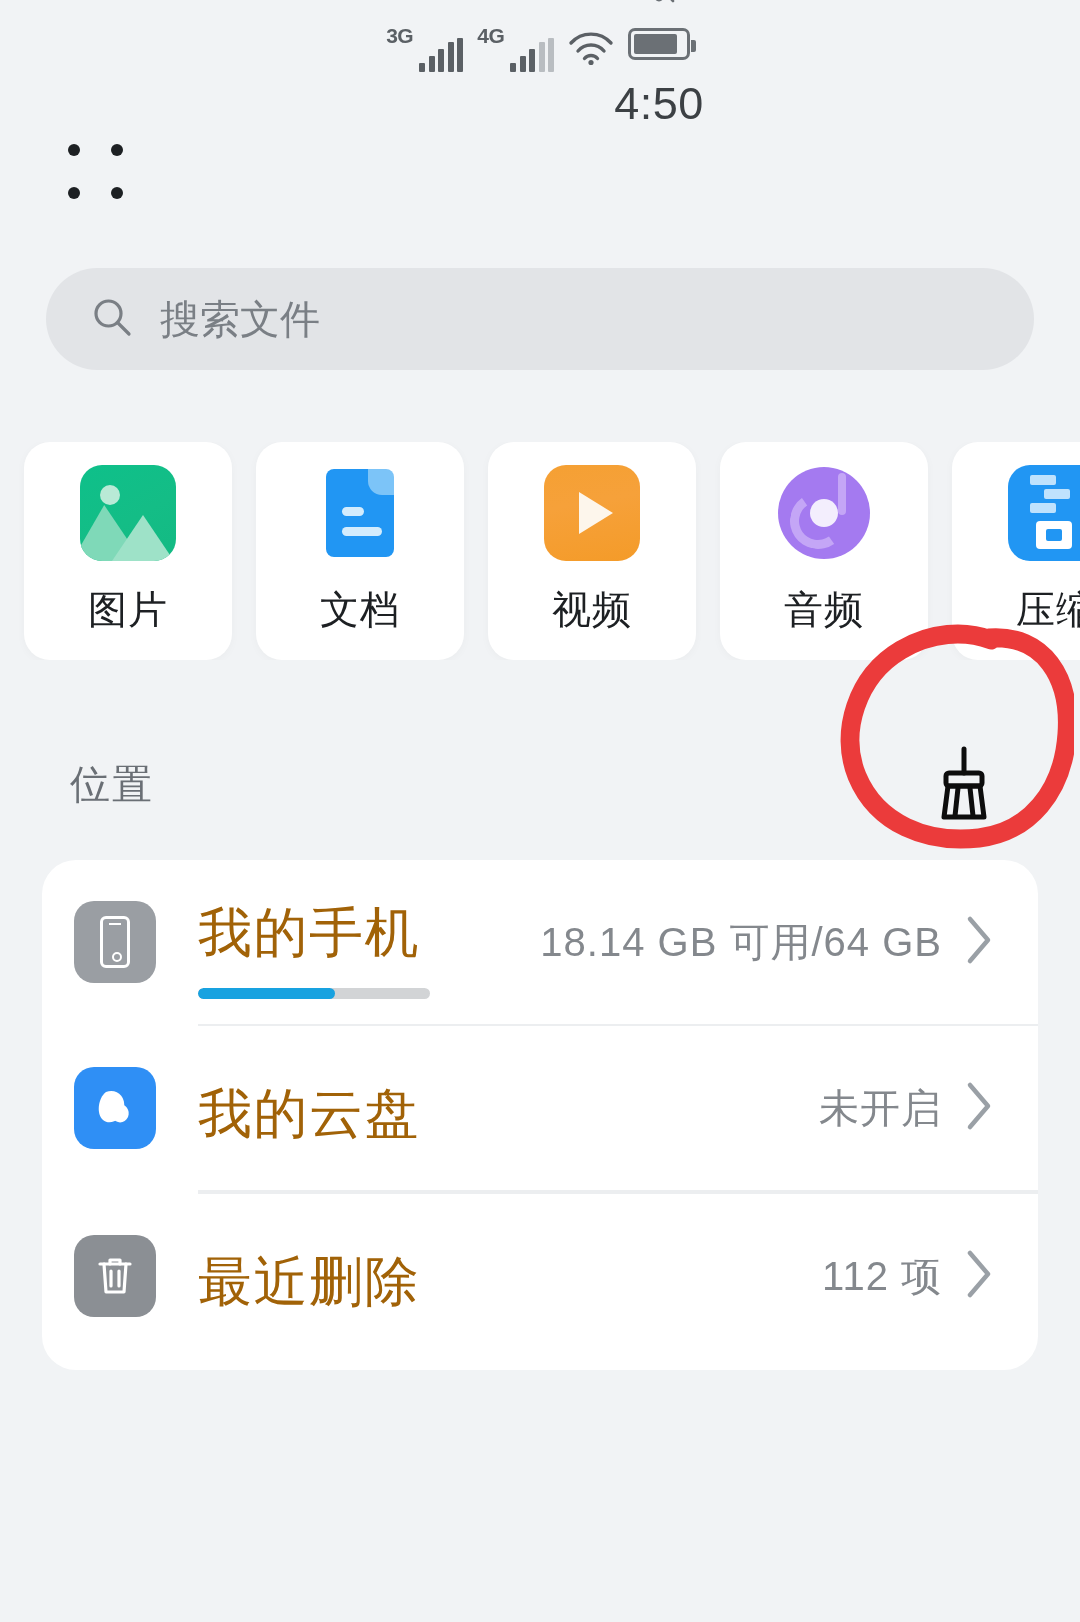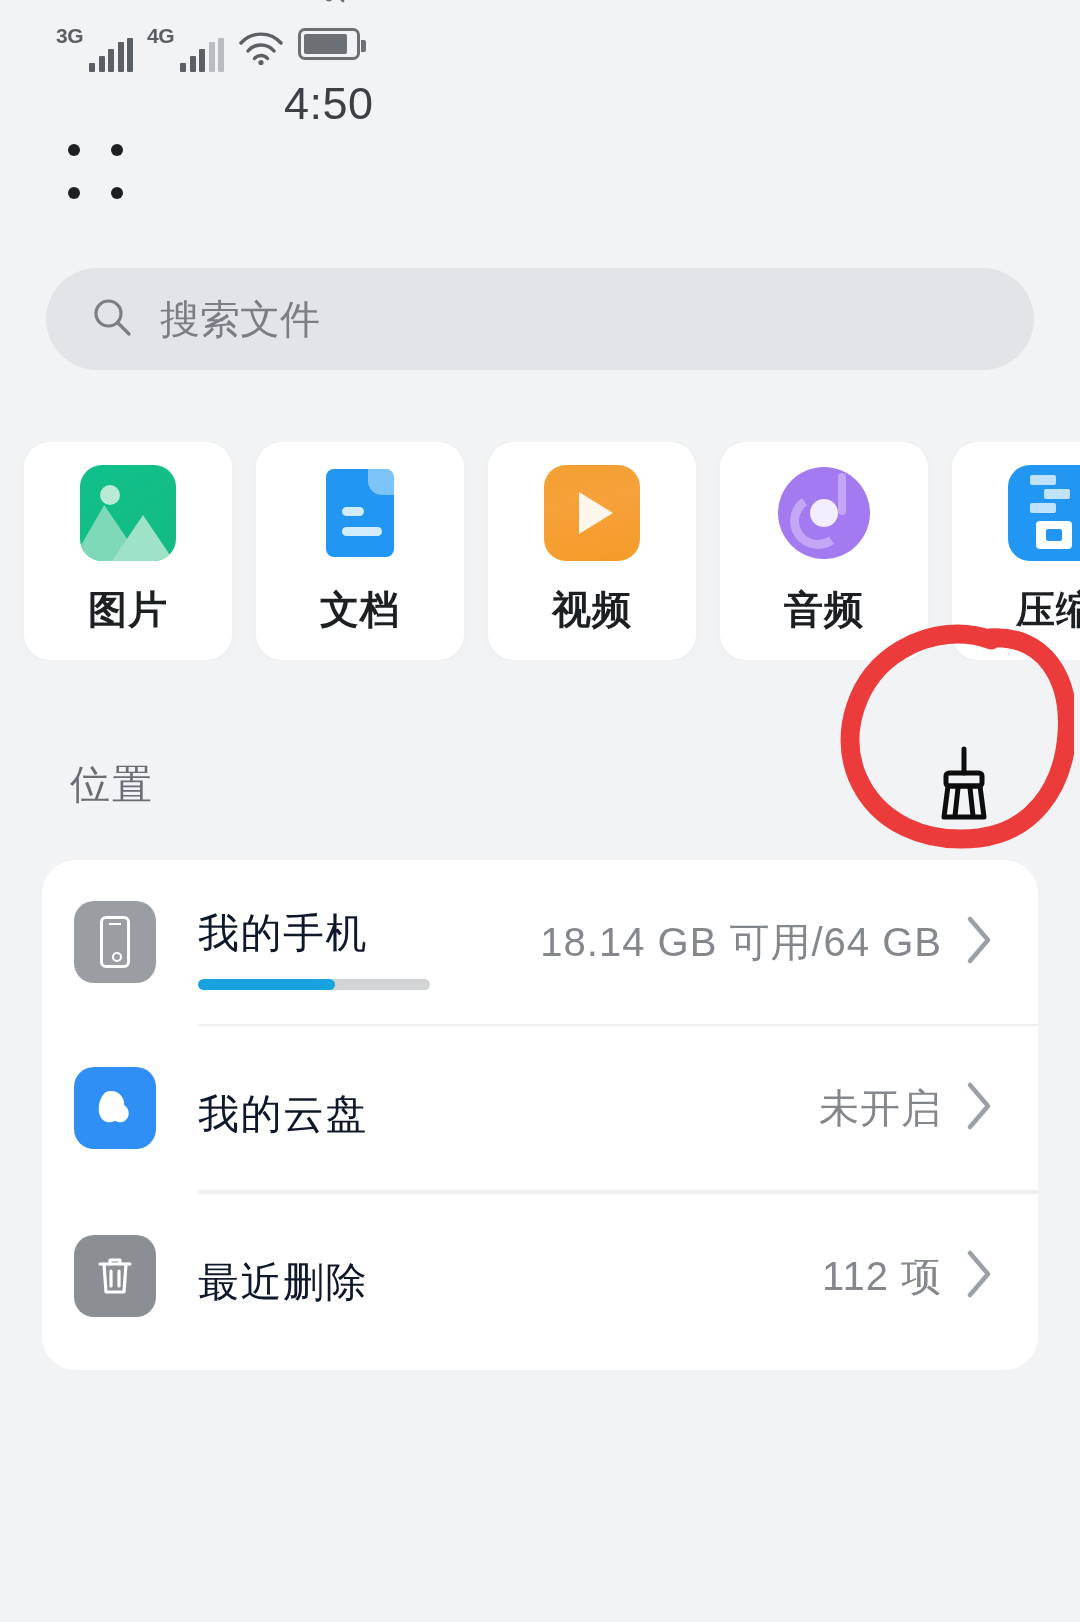--- a/index.html
+++ b/index.html
@@ -6,21 +6,21 @@
   html, body {
     width:1080px; height:1622px;
     background:#f1f3f5;
     font-family:"Liberation Sans","DejaVu Sans",sans-serif;
     overflow:hidden;
   }
 
   
   .statusbar {
     height:96px; display:flex; align-items:center;
-    justify-content:flex-start;
+    justify-content:center;
     padding:0 46px 0 56px;
   }
   .status-left, .status-right { display:flex; align-items:center; }
   .status-left { gap:14px; }
   .status-right { gap:18px;flex-direction:column; }
   .signal { display:flex; align-items:flex-end; gap:6px; }
   .signal-label {
     font-size:21px; color:#5b6065; font-weight:600;
     line-height:1; margin-bottom:26px; letter-spacing:-.5px;
   }
@@ -70,21 +70,21 @@
   .cat-scroll {
     margin-top:56px; display:flex; gap:24px;
     padding:0 0 0 24px; overflow:hidden;
   }
   .cat-card {
     flex:0 0 auto; width:208px; height:218px; background:#fff;
     border-radius:26px; display:flex; flex-direction:column;
     align-items:center; justify-content:center; gap:22px; cursor:pointer;
     box-shadow:0 2px 10px rgba(0,0,0,0.03);
   }
-  .cat-label { font-size:39px; color:#1d2023; letter-spacing:1px;font-weight:bold; }
+  .cat-label { font-size:39px; color:#1d2023; letter-spacing:1px; }
   .cat-icon { width:96px; height:96px; border-radius:22px; position:relative; overflow:hidden; }
 
   
   .ic-image { background:linear-gradient(150deg,#0ec08a 0%,#14bd86 55%,#13ba83 100%); }
   .ic-image .sun { position:absolute; left:20px; top:20px; width:20px; height:20px; background:#b9ead6; border-radius:50%; }
   .ic-image .m1 { position:absolute; left:-8px; bottom:0; width:70px; height:56px; background:#7fd9b8; clip-path:polygon(46% 0,100% 100%,0 100%); }
   .ic-image .m2 { position:absolute; right:2px; bottom:0; width:62px; height:46px; background:#9ee2c8; clip-path:polygon(50% 0,100% 100%,0 100%); }
   
   .ic-video { background:linear-gradient(170deg,#f5a033 0%,#f6a13a 40%,#f49b29 100%); display:flex; align-items:center; justify-content:center; }
   .ic-video .play { width:0;height:0; border-left:34px solid #fdf6ec; border-top:21px solid transparent; border-bottom:21px solid transparent; margin-left:8px; }
@@ -125,21 +125,21 @@
   .loc-card {
     margin:30px 42px 0 42px; background:#fff; border-radius:34px;
     overflow:hidden; padding:0 0 12px 0;
   }
   .loc-row {
     display:flex; align-items:center; padding:0 44px 0 32px;
     height:164px; position:relative; cursor:pointer;
   }
   .loc-icon { width:82px; height:82px; border-radius:20px; flex:0 0 auto; position:relative; }
   .loc-mid { flex:1; margin-left:42px; }
-  .loc-name { font-size:41px; color:#0f172a; letter-spacing:1.5px;margin-top:12px; }
+  .loc-name { font-size:54px; color:#a16207; letter-spacing:1.5px;margin-top:12px; }
   .loc-bar { margin-top:18px; width:232px; height:11px; background:#d2d4d6; border-radius:6px; overflow:hidden; }
   .loc-bar span { display:block; height:100%; background:#18a2e0; border-radius:6px; }
   .loc-val { font-size:40px; color:#84888d; letter-spacing:1px; white-space:nowrap; }
   .chev { margin-left:22px; flex:0 0 auto; }
   .divider { height:2px; background:#eceef0; margin-left:156px; }
 
   
   .li-phone { background:#9a9ea3; display:flex; align-items:center; justify-content:center; }
   .li-phone .body { width:30px; height:52px; border:3px solid #fff; border-radius:6px; position:relative; }
   .li-phone .body::before { content:""; position:absolute; left:50%; top:4px; margin-left:-6px; width:12px; height:2px; background:#fff; }

